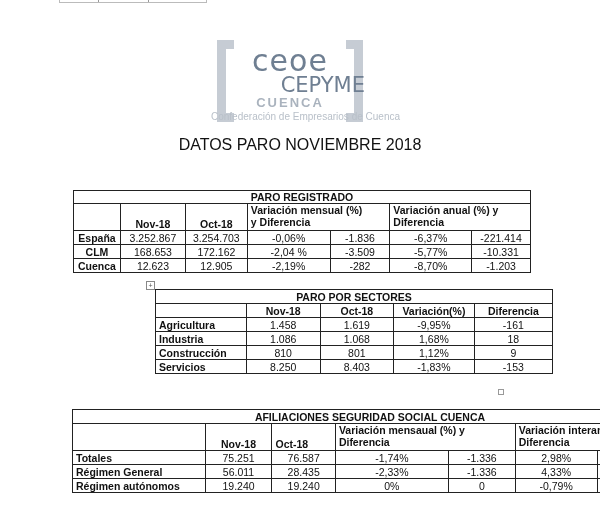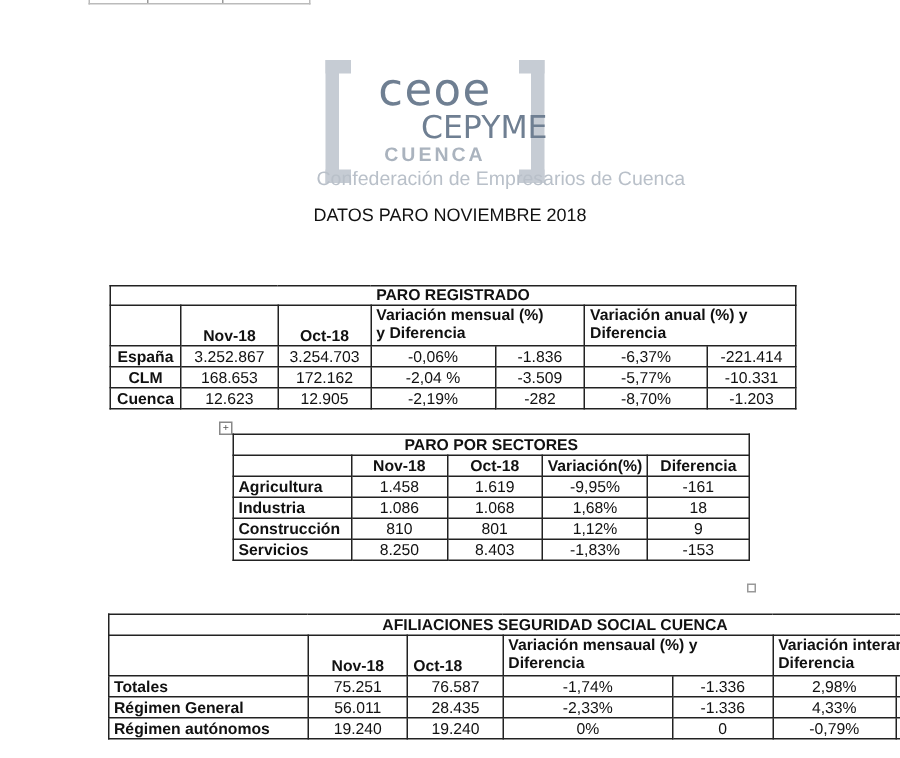--- a/index.html
+++ b/index.html
@@ -13,33 +13,33 @@
   .logo { position:absolute; left:215px; top:38px; width:150px; height:86px; }
   .logo .br { position:absolute; top:2px; width:18px; height:64px; border:9px solid #c6ccd4; }
   .logo .brl { left:2px; border-right:none; width:8px; }
   .logo .brr { right:2px; border-left:none; width:8px; }
   .logo .l1 { position:absolute; left:0; right:0; top:9px; text-align:center; font-size:30px; line-height:28px;
               color:#6f7f92; font-family:"DejaVu Sans", sans-serif; letter-spacing:1px; font-weight:normal; }
   .logo .l2 { position:absolute; left:0; right:0; top:37px; text-align:right; font-size:21px; line-height:20px;
               color:#6f7f92; font-family:"DejaVu Sans", sans-serif; letter-spacing:0px; }
   .logo .l3 { position:absolute; left:0; right:0; top:58px; text-align:center; font-size:13px; line-height:13px;
               color:#aab3be; font-weight:bold; letter-spacing:2px; }
-  .logo .l4 { position:absolute; left:-4px; right:-4px; top:73px; text-align:right; font-size:13px;
+  .logo .l4 { position:absolute; left:-4px; right:-4px; top:73px; text-align:right; font-size:10px;
               color:#b9c0c9; white-space:nowrap; }
 
-  .doc-title { position:absolute; left:0; width:600px; top:136px; text-align:center; font-size:12px; color:#111; }
+  .doc-title { position:absolute; left:0; width:600px; top:136px; text-align:center; font-size:16px; color:#111; }
 
   table { border-collapse:collapse; position:absolute; font-size:10.5px; }
   td { border:1px solid #222; padding:0 3px; height:13px; line-height:12px; white-space:nowrap; }
   .c { text-align:center; }
   .b { font-weight:bold; }
   .hd { font-weight:bold; text-align:center; }
 
   #t1 { left:73px; top:190px; width:458px;padding-left:31px; }
-  #t2 { left:155px; top:289px; width:345px; }
+  #t2 { left:155px; top:289px; width:398px; }
   #t3 { left:72px; top:409px; width:596px; }
 
   .anchor { position:absolute; left:146px; top:281px; width:7px; height:7px; border:1px solid #888;
             font-size:7px; line-height:7px; text-align:center; color:#555; }
   .resize { position:absolute; left:498px; top:389px; width:4px; height:4px; border:1px solid #999; background:#fff; }
 </style>
 </head>
 <body>
 
 <div class="topframe">

